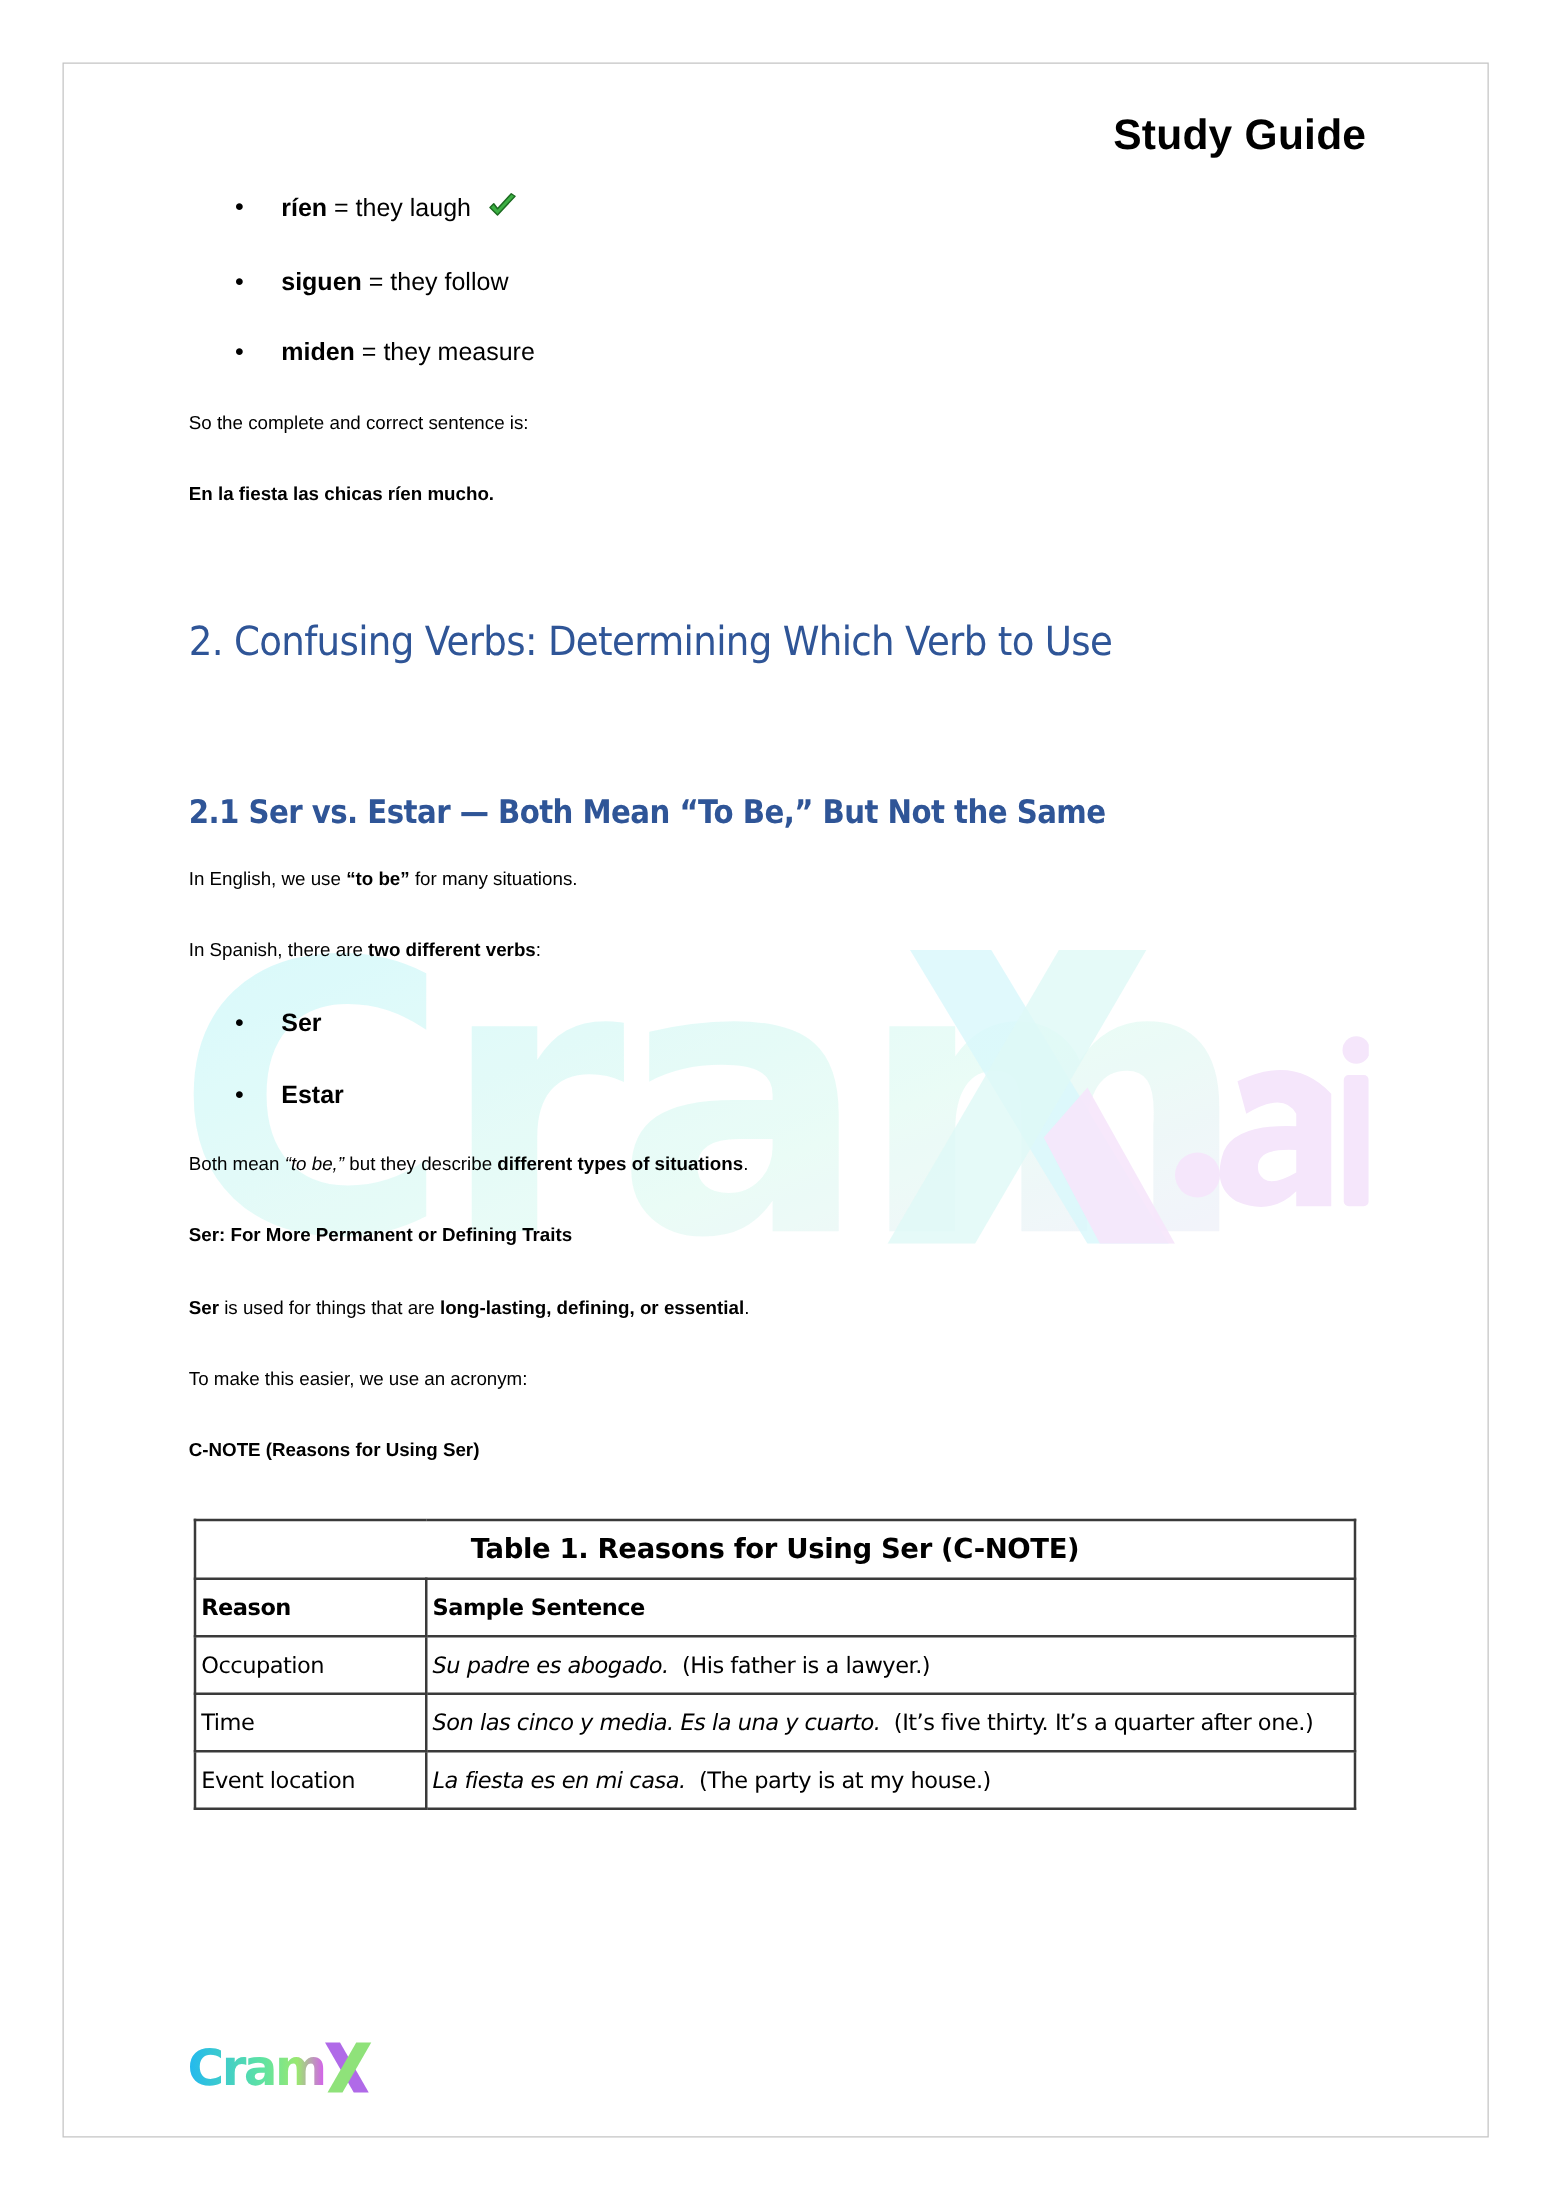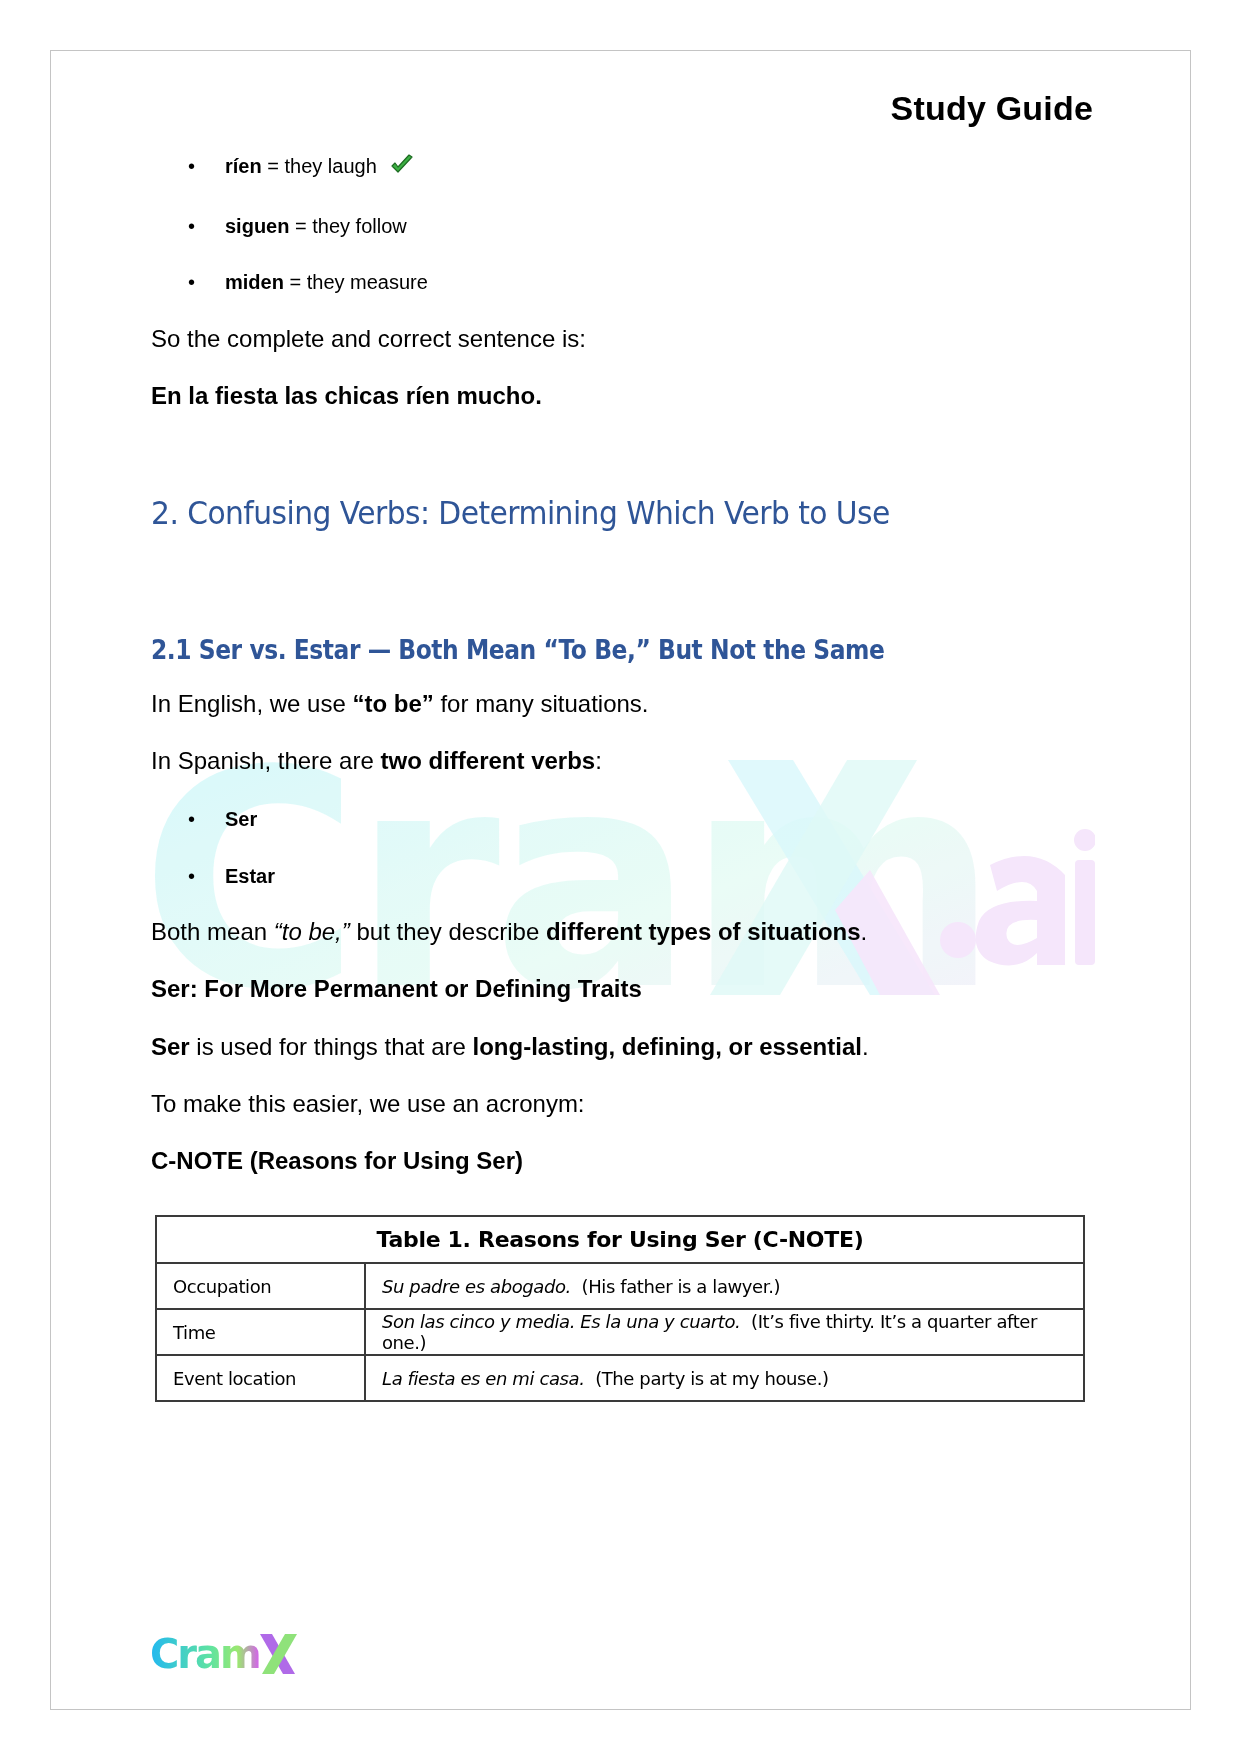--- a/index.html
+++ b/index.html
@@ -2,33 +2,33 @@
 <html><head>
 <meta charset="utf-8">
 <style>
   html, body { margin: 0; padding: 0; background: #ffffff; }
   body { width: 1241px; height: 1754px; position: relative; overflow: hidden;
          font-family: "Liberation Sans", sans-serif; color: #000; }
   .page-frame { position: absolute; left: 50px; top: 50px; width: 1141px; height: 1660px;
                 border: 1px solid #c4c4c4; box-sizing: border-box; }
   .abs { position: absolute; white-space: nowrap; }
   .doc-title { right: 148px; top: 89px; font-size: 34px; font-weight: bold; letter-spacing: 0.2px; }
-  .body-text { font-size: 24px; line-height: 24px; }
+  .body-text { font-size: 15px; line-height: 24px; }
   .bullet { left: 188px; font-size: 20px; line-height: 24px; }
   .bullet-text { left: 225px; }
   b { font-weight: bold; }
   .check { display: inline-block; width: 24px; height: 22px; vertical-align: -3px; margin-left: 8px; }
   .h2 { left: 151px; top: 494px; font-size: 32px; color: #2f5597; font-family: "DejaVu Sans", sans-serif;
         font-weight: normal; letter-spacing: -0.6px; transform: scaleX(0.93); transform-origin: left; }
   .h3 { left: 151px; top: 635px; font-size: 26px; color: #2f5597; font-weight: bold;
         font-family: "DejaVu Sans", sans-serif; letter-spacing: -0.5px; transform: scaleX(0.9); transform-origin: left; }
   .watermark { position: absolute; left: 150px; top: 760px; width: 945px; height: 235px; pointer-events: none; }
   .data-table { position: absolute; left: 155px; top: 1215px; width: 930px; border-collapse: collapse;
                 font-family: "DejaVu Sans", sans-serif; font-size: 18px; }
-  .data-table td, .data-table th { border: 2px solid #3a3a3a; height: 44px; padding: 0 16px; text-align: left;
+  .data-table td, .data-table th { border: 2px solid #3a3a3a; height: 44px; padding: 0 4px; text-align: left;
                 font-weight: normal; letter-spacing: -0.4px; }
   .data-table .caption-cell { text-align: center; font-weight: bold; font-size: 22px; height: 45px; letter-spacing: -0.3px; }
   .data-table .hdr { font-weight: bold; font-size: 18px; }
   .data-table .col1 { width: 175px; white-space: nowrap; }
   .data-table i { font-style: italic; }
   .logo { position: absolute; left: 150px; top: 1630px; width: 148px; height: 48px; }
 </style>
 </head>
 <body>
 
@@ -103,20 +103,24 @@
 </div>
 <div class="abs body-text" style="left:151px; top:1092px;">To make this easier, we use an acronym:</div>
 <div class="abs body-text" style="left:151px; top:1149px; font-weight:bold;">C-NOTE (Reasons for Using Ser)</div>
 
 <table class="data-table">
   <tbody>
       <tr>
     <th colspan="2" class="caption-cell">Table 1. Reasons for Using Ser (C-NOTE)</th>
   </tr>
   <tr>
+    <th class="hdr col1">Reason</th>
+    <th class="hdr">Sample Sentence</th>
+  </tr>
+  <tr>
     <td class="col1">Occupation</td>
     <td><i>Su padre es abogado.</i>&nbsp; <span>(His father is a lawyer.)</span></td>
   </tr>
   <tr>
     <td class="col1">Time</td>
     <td><i>Son las cinco y media. Es la una y cuarto.</i>&nbsp; <span>(It’s five thirty. It’s a quarter after one.)</span></td>
   </tr>
   <tr>
     <td class="col1">Event location</td>
     <td><i>La fiesta es en mi casa.</i>&nbsp; <span>(The party is at my house.)</span></td>

